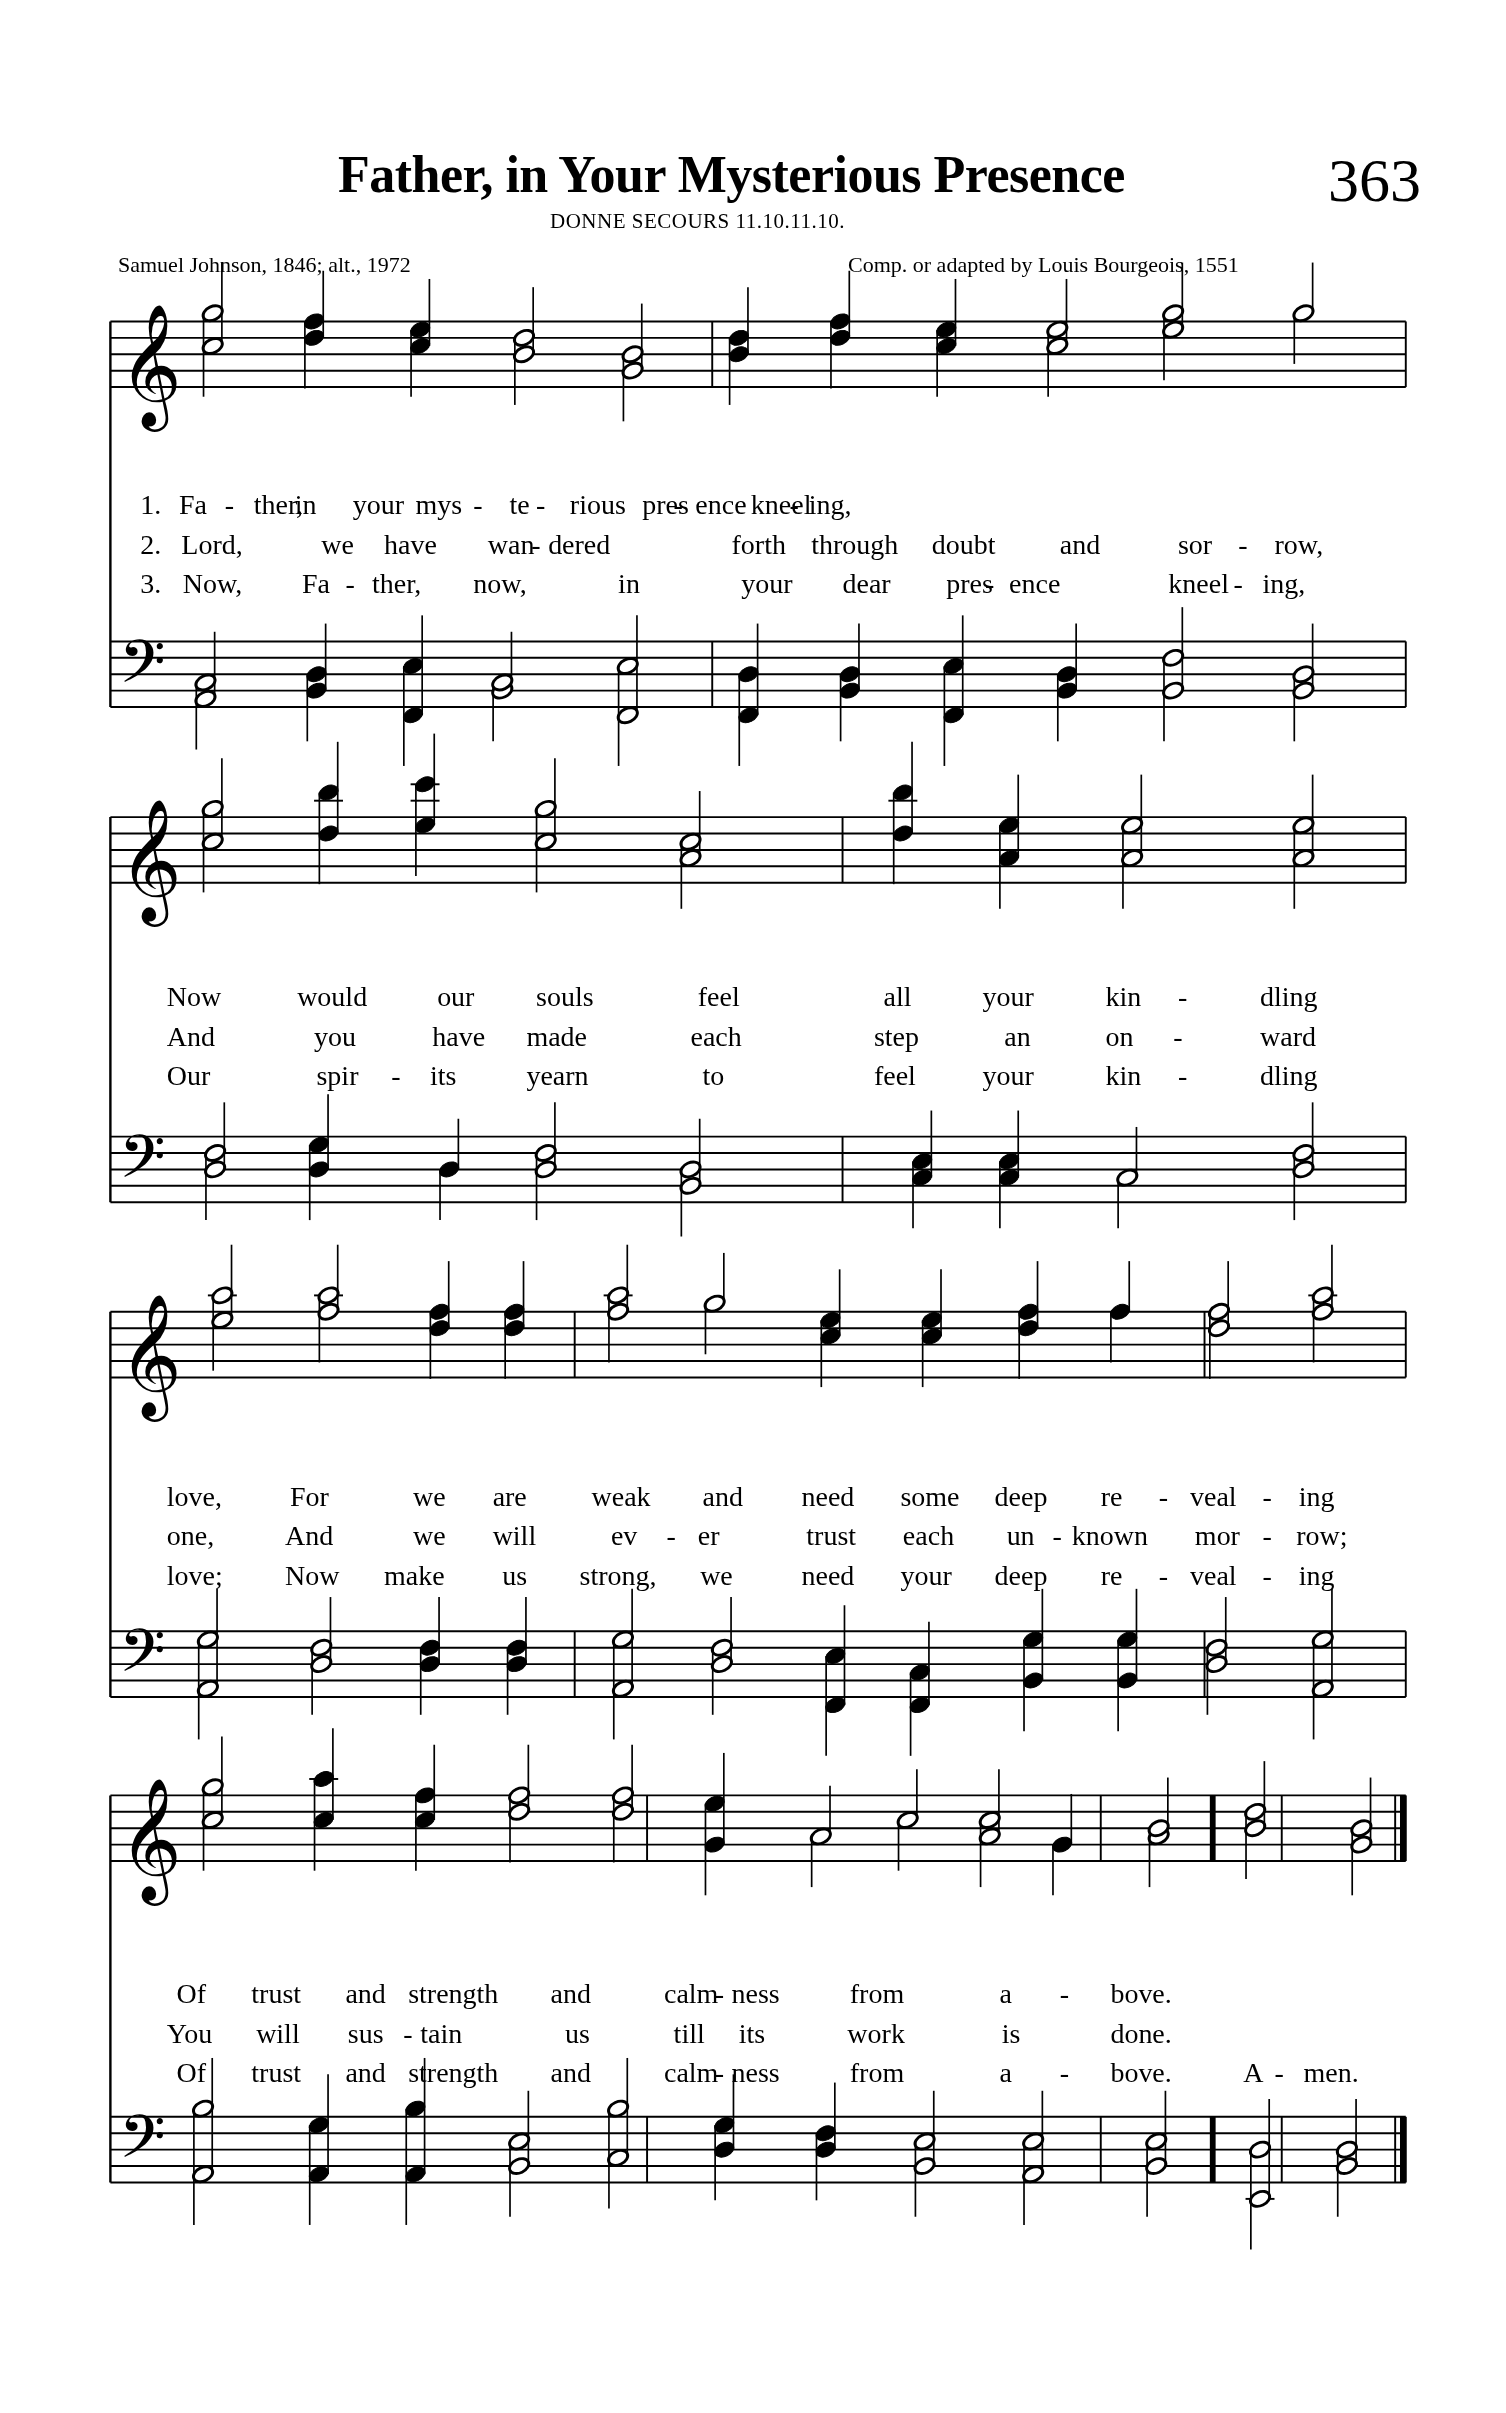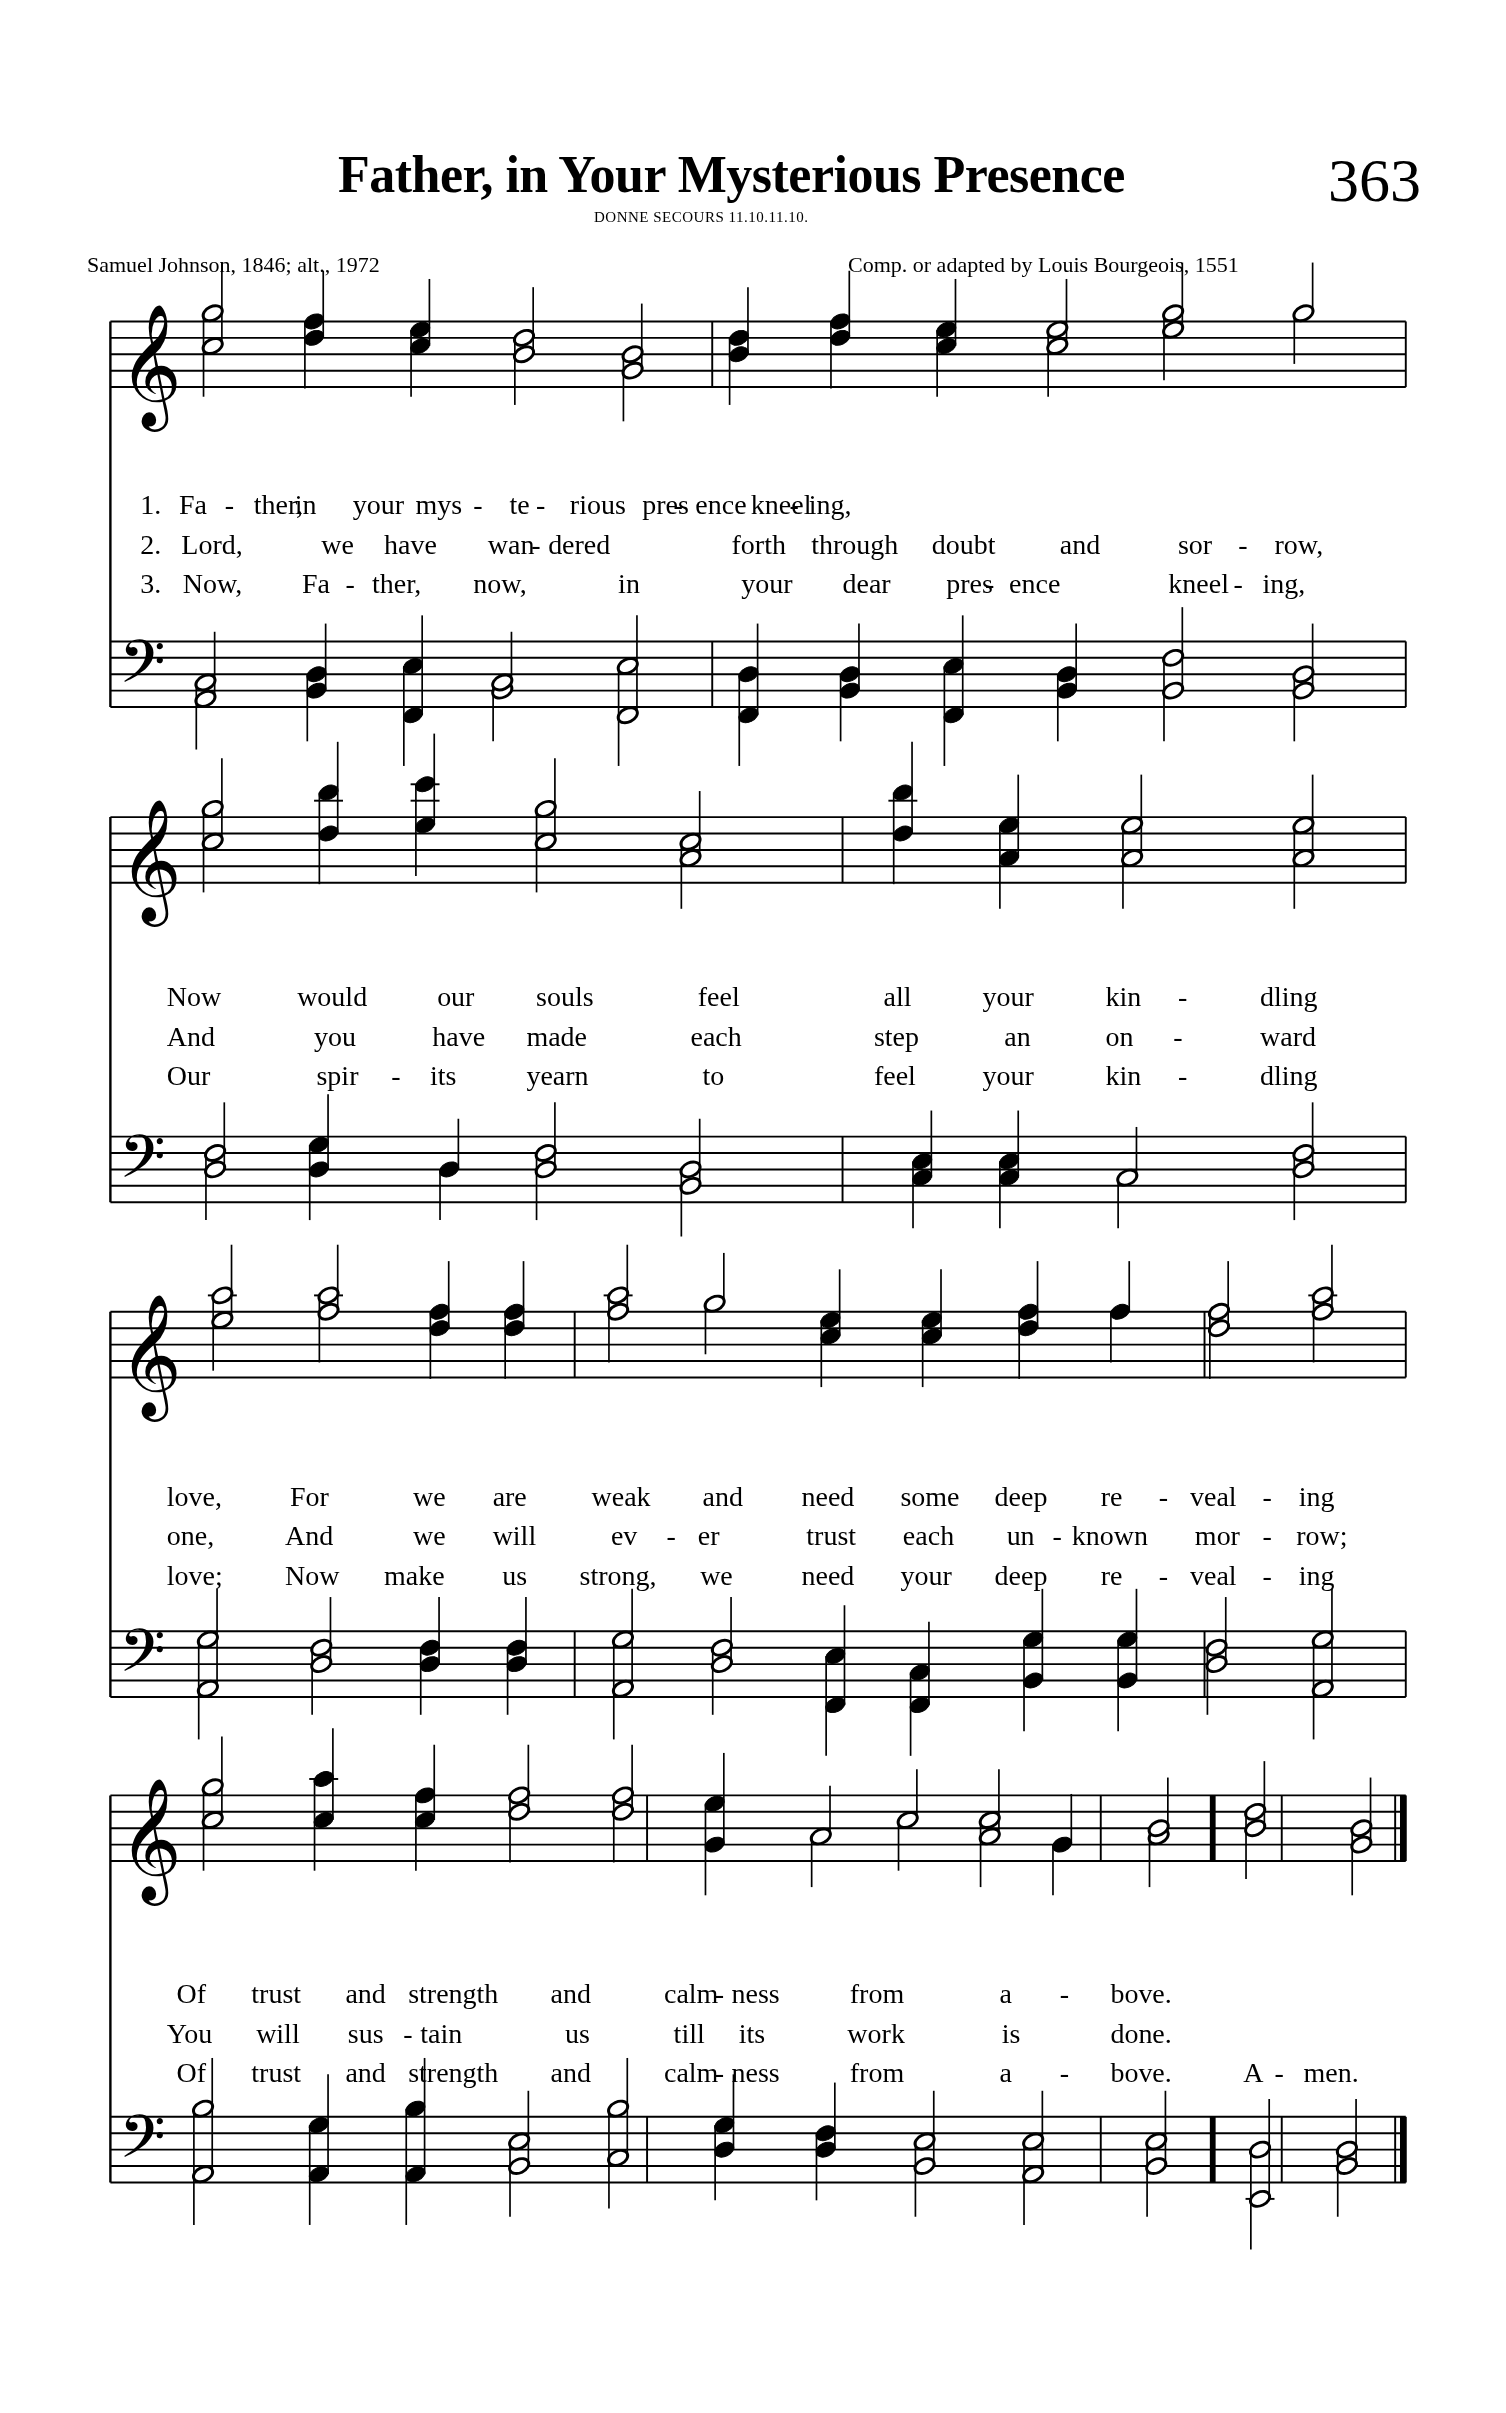--- a/index.html
+++ b/index.html
@@ -1,22 +1,22 @@
 <!DOCTYPE html>
 <html style="font-size:7.7px"><head>
 <meta charset="utf-8">
 <style>
   html,body{margin:0;padding:0;background:#ffffff;}
   body{width:1507px;height:2432px;position:relative;overflow:hidden;color:#000;
        font-family:"Liberation Serif","DejaVu Serif",serif;}
   .abs{position:absolute;white-space:nowrap;}
   .title{left:338px;top:145px;font-size:52px;font-weight:bold;letter-spacing:-0.5px;}
   .number{left:1328px;top:145px;font-size:62px;font-weight:normal;}
-  .tune{left:550px;top:209px;font-size:15px;letter-spacing:0.5px;margin-left:44px;}
-  .author{left:87px;top:252px;font-size:22px;}
+  .tune{left:550px;top:209px;font-size:21px;letter-spacing:0.5px;}
+  .author{left:118px;top:252px;font-size:22px;}
   .composer{left:848px;top:252px;font-size:22px;}
   svg.score{position:absolute;left:0;top:0;}
   .lyric{font-family:"Liberation Serif","DejaVu Serif",serif;font-size:58px;fill:#000;}
 </style>
 </head>
 <body>
 
 <div class="abs title">Father, in Your Mysterious Presence</div>
 <div class="abs number">363</div>
 <div class="abs tune">DONNE SECOURS 11.10.11.10.</div>

